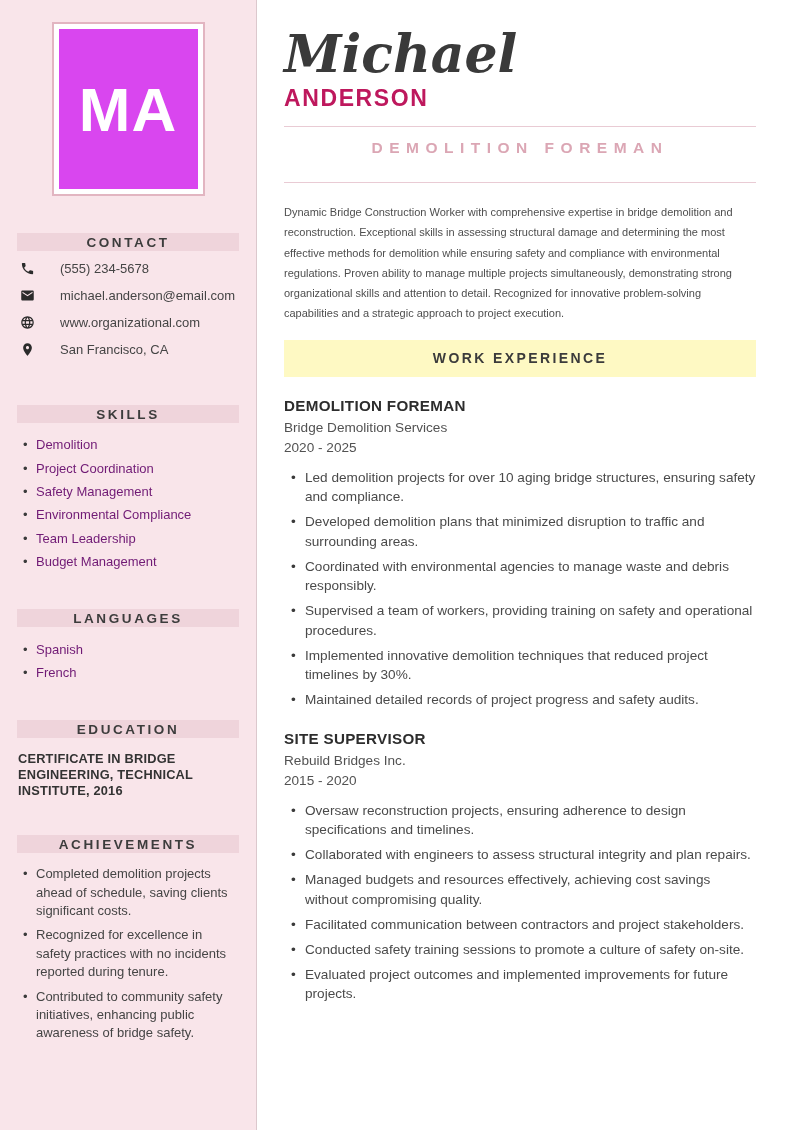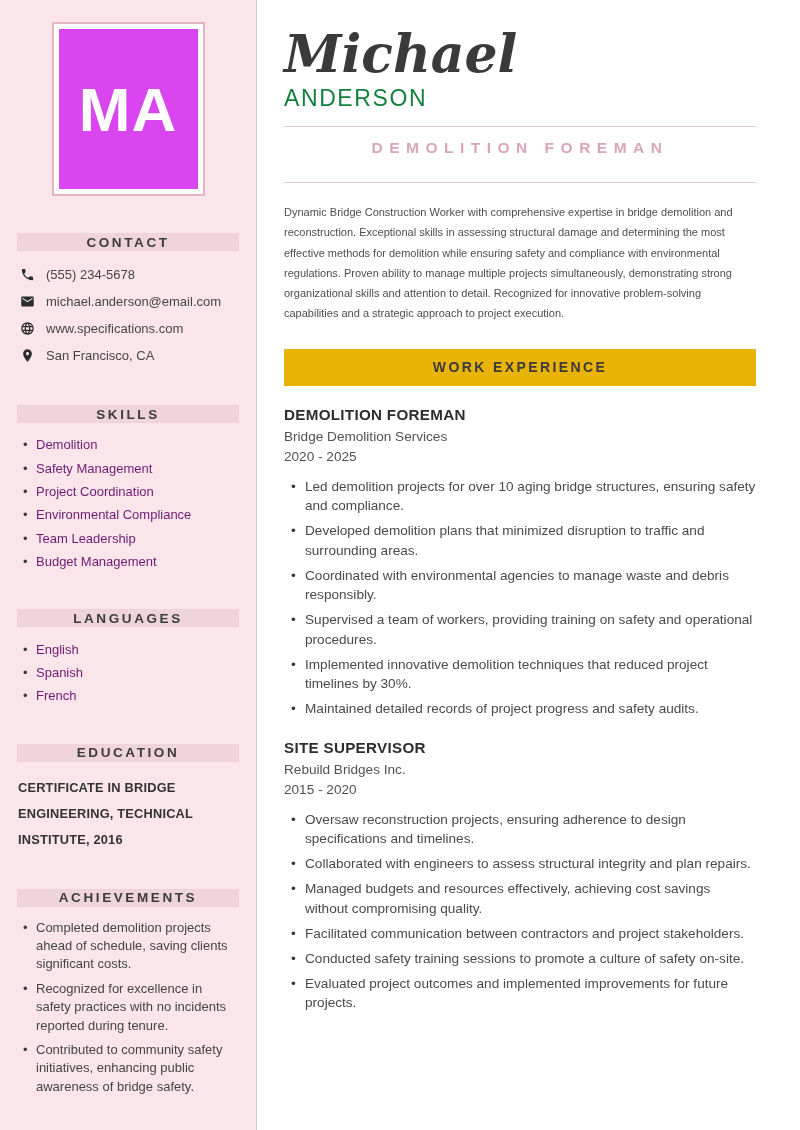--- a/index.html
+++ b/index.html
@@ -37,74 +37,74 @@
   .side-heading {
     height: 18px;
     background: #efd4db;
     display: flex; align-items: center; justify-content: center;
     font-size: 13.5px; font-weight: 700; letter-spacing: 2.6px; color: #3c3c3c;
   }
   .mt-contact { margin-top: 37px; }
   .mt-section { margin-top: 36px; }
   .contact-list { list-style: none; margin-top: 10px; }
   .contact-list li {
-    display: flex; align-items: center; gap: 11px;
+    display: flex; gap: 25px;
     height: 27px; padding-left: 3px;
     font-size: 13px; color: #454545;
   }
   .cicon { width: 15px; height: 15px; display: inline-flex; flex: 0 0 15px; }
   .cicon svg { width: 15px; height: 15px; fill: #2b2b2b; }
   .dot-list { list-style: none; margin-top: 10px; }
   .dot-list li {
     position: relative;
     padding-left: 19px;
     font-size: 13px; color: #701a75;
     min-height: 23.4px; display: flex; align-items: center;
   }
   .dot-list li::before {
     content: "•"; position: absolute; left: 6px; color: #3a3a3a;
   }
   .edu-text {
     margin-top: 13px; padding: 0 1px;
     font-size: 12.8px; font-weight: 700; letter-spacing: 0.2px;
-    line-height: 26px; color: #333333;
+    line-height: 16px; color: #333333;
   }
   .ach-list { list-style: none; margin-top: 12px; }
   .ach-list li {
     position: relative; padding-left: 19px; margin-bottom: 6px;
     font-size: 13px; line-height: 18.4px; color: #454545;
   }
   .ach-list li::before { content: "•"; position: absolute; left: 6px; color: #3a3a3a; }
 
   
   .main { flex: 1; padding: 26px 44px 0 27px; }
   .first-name {
     font-family: "DejaVu Serif", serif;
     font-style: italic; font-weight: 600;
     font-size: 52px; line-height: 56px; color: #3a3a3a;
   }
   .last-name {
     margin-top: 3px;
-    font-size: 23px; font-weight: 400; letter-spacing: 1.6px; color: #15803d;
+    font-size: 23px; font-weight: 700; letter-spacing: 1.6px; color: #be185d;
   }
   .divider { border-top: 1px solid #e9cbd4; margin-top: 14px; }
   .role {
     text-align: center;
     padding: 12px 0 11px;
     font-size: 15.5px; font-weight: 600; letter-spacing: 6.5px;
     color: #dba6b4;
   }
   .summary {
     margin-top: 19px;
     font-size: 11px; line-height: 20.3px; color: #4e4e4e;
   }
   .work-heading {
-    margin-top: 25px;
+    margin-top: 16px;
     height: 37px;
-    background: #eab308;
+    background: #fef9c3;
     display: flex; align-items: center; justify-content: center;
     font-size: 14px; font-weight: 700; letter-spacing: 2.4px; color: #3b3b3b;
   }
   .job { margin-top: 20px; }
   .job h3 {
     font-size: 15.2px; font-weight: 700; letter-spacing: 0.3px; color: #2d2d2d;
   }
   .company { margin-top: 6px; font-size: 13.6px; color: #525252; }
   .dates   { margin-top: 5px; font-size: 13.6px; color: #525252; }
   .bullets { list-style: none; margin-top: 13px; }
@@ -145,49 +145,48 @@
               </svg>
           </span>
           <span>michael.anderson@email.com</span>
         </li>
         <li>
           <span class="cicon">
             <svg viewBox="0 0 24 24">
                 <path d="M11.99 2C6.47 2 2 6.48 2 12s4.47 10 9.99 10C17.52 22 22 17.52 22 12S17.52 2 11.99 2zm6.93 6h-2.95c-.32-1.25-.78-2.45-1.38-3.56 1.84.63 3.37 1.91 4.33 3.56zM12 4.04c.83 1.2 1.48 2.53 1.91 3.96h-3.82c.43-1.43 1.08-2.76 1.91-3.96zM4.26 14C4.1 13.36 4 12.69 4 12s.1-1.36.26-2h3.38c-.08.66-.14 1.32-.14 2 0 .68.06 1.34.14 2H4.26zm.82 2h2.95c.32 1.25.78 2.45 1.38 3.56-1.84-.63-3.37-1.9-4.33-3.56zm2.95-8H5.08c.96-1.66 2.49-2.93 4.33-3.56C8.81 5.55 8.35 6.75 8.03 8zM12 19.96c-.83-1.2-1.48-2.53-1.91-3.96h3.82c-.43 1.43-1.08 2.76-1.91 3.96zM14.34 14H9.66c-.09-.66-.16-1.32-.16-2 0-.68.07-1.35.16-2h4.68c.09.65.16 1.32.16 2 0 .68-.07 1.34-.16 2zm.25 5.56c.6-1.11 1.06-2.31 1.38-3.56h2.95c-.96 1.65-2.49 2.93-4.33 3.56zM16.36 14c.08-.66.14-1.32.14-2 0-.68-.06-1.34-.14-2h3.38c.16.64.26 1.31.26 2s-.1 1.36-.26 2h-3.38z"></path>
               </svg>
           </span>
-          <span>www.specifications.com</span>
+          <span>www.organizational.com</span>
         </li>
         <li>
           <span class="cicon">
             <svg viewBox="0 0 24 24">
                 <path d="M12 2C8.13 2 5 5.13 5 9c0 5.25 7 13 7 13s7-7.75 7-13c0-3.87-3.13-7-7-7zm0 9.5c-1.38 0-2.5-1.12-2.5-2.5s1.12-2.5 2.5-2.5 2.5 1.12 2.5 2.5-1.12 2.5-2.5 2.5z"></path>
               </svg>
           </span>
           <span>San Francisco, CA</span>
         </li>
       </ul>
     </section>
 
     <section>
       <div class="side-heading mt-section">SKILLS</div>
       <ul class="dot-list">
         <li>Demolition</li>
+        <li>Project Coordination</li>
         <li>Safety Management</li>
-        <li>Project Coordination</li>
         <li>Environmental Compliance</li>
         <li>Team Leadership</li>
         <li>Budget Management</li>
       </ul>
     </section>
 
     <section>
       <div class="side-heading mt-section">LANGUAGES</div>
       <ul class="dot-list">
-        <li>English</li>
         <li>Spanish</li>
         <li>French</li>
       </ul>
     </section>
 
     <section>
       <div class="side-heading mt-section">EDUCATION</div>
       <div class="edu-text">CERTIFICATE IN BRIDGE ENGINEERING, TECHNICAL INSTITUTE, 2016</div>
     </section>
 

